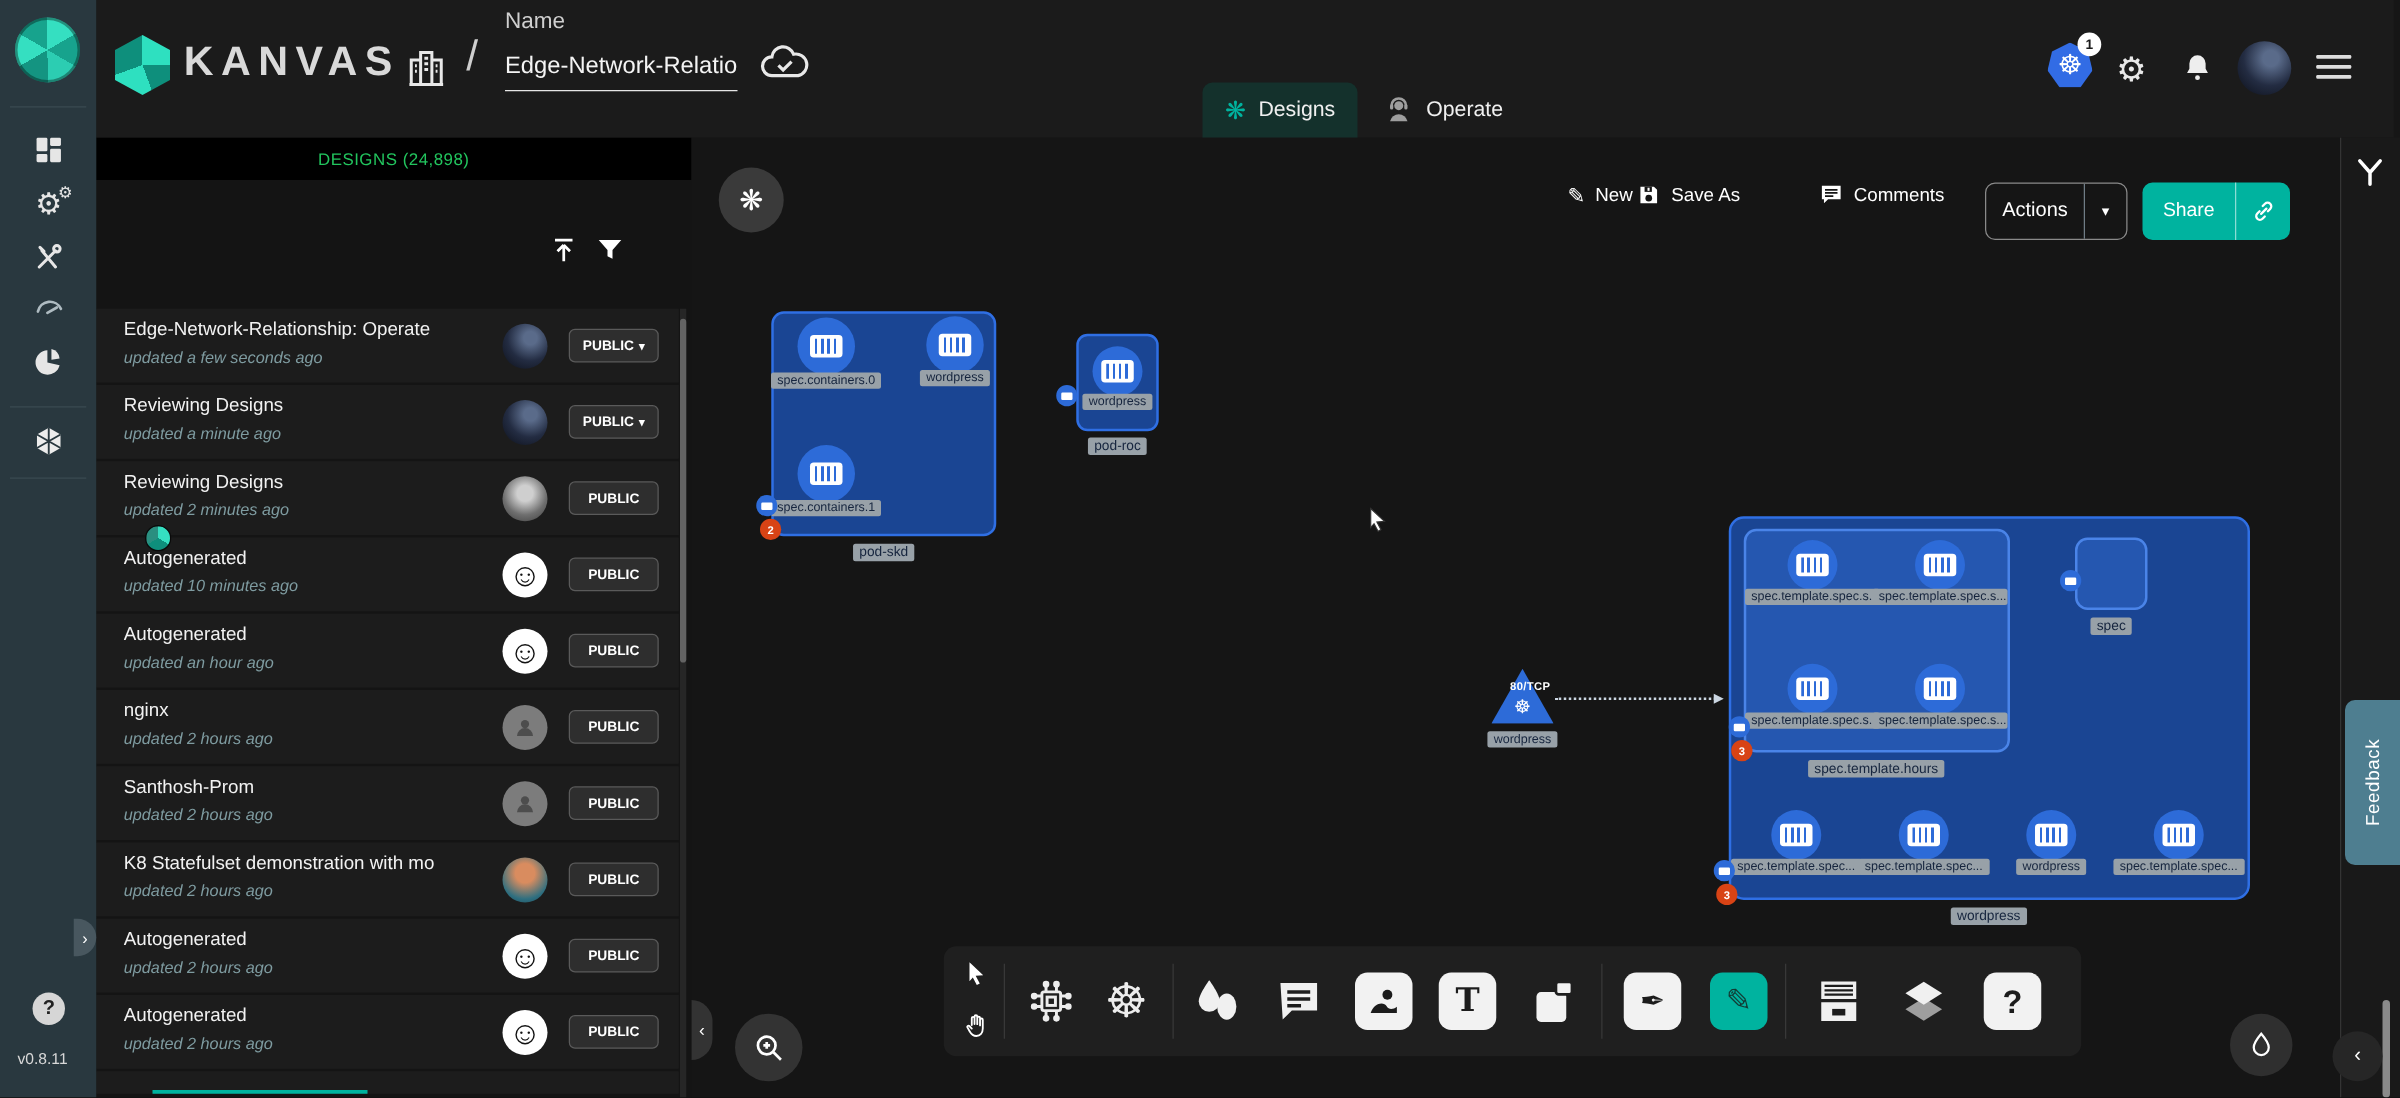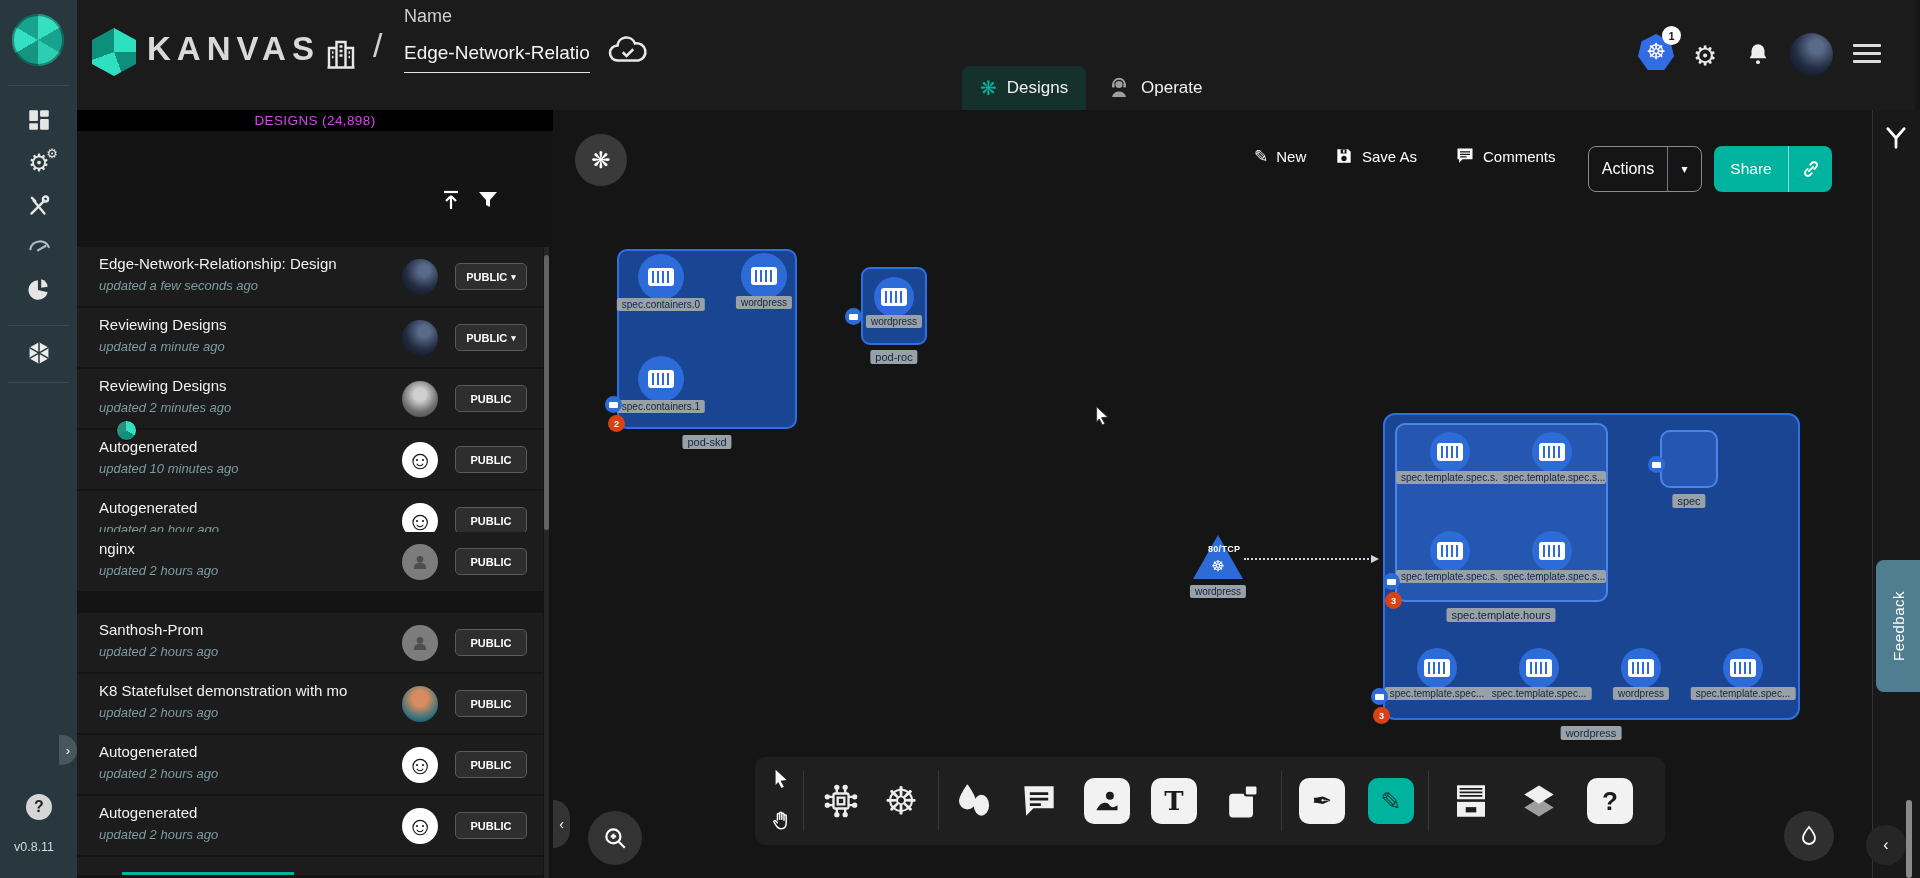--- a/index.html
+++ b/index.html
@@ -40,21 +40,21 @@
   .ctx-badge{position:absolute;left:1585px;top:26px;width:19px;height:19px;border-radius:50%;background:#fff;color:#1b1b1b;font-size:11px;font-weight:bold;display:flex;align-items:center;justify-content:center}
   .gear{left:1616px;top:40px;font-size:27px;cursor:pointer}
   .bell{left:1668px;top:40px;cursor:pointer}
   .hdr-avatar{position:absolute;left:1713px;top:33px;width:43px;height:43px;border-radius:50%;cursor:pointer;
     background:radial-gradient(circle at 62% 32%,#5a6b8a 0 16%,#232c42 55%,#0b0e17)}
   .burger{position:absolute;left:1776px;top:44px;width:28px;cursor:pointer}
   .burger div{height:3px;background:#ddd;margin-bottom:5px;border-radius:1px}
 
   
   .panel{position:absolute;left:77px;top:110px;width:476px;height:768px;background:#141414;z-index:10}
-  .panel-title{position:absolute;left:0;top:0;width:100%;height:21px;background:#000;color:#d946ef;font-size:13.5px;letter-spacing:.4px;display:flex;align-items:center;justify-content:center}
+  .panel-title{position:absolute;left:0;top:0;width:100%;height:34px;background:#000;color:#22c55e;font-size:13.5px;letter-spacing:.4px;display:flex;align-items:center;justify-content:center}
   .search-wrap{position:absolute;left:17px;top:71px;width:319px;height:40px;background:#1d1d1d;border:1px solid #3c3c3c;border-radius:7px;display:flex;align-items:center;padding:0 12px}
   .search-input{flex:1;background:transparent;border:0;outline:0;color:#eee;font-size:15px;font-family:"Liberation Sans",sans-serif}
   .search-input::placeholder{color:#8e8e8e}
   .pnl-ic{position:absolute;color:#fff;cursor:pointer}
   .row{position:absolute;left:0;width:466px;height:59px;background:#1c1c1c;cursor:pointer}
   .rtitle{position:absolute;left:22px;top:8px;width:295px;font-size:15px;color:#f2f2f2;white-space:nowrap;overflow:hidden}
   .rsub{position:absolute;left:22px;top:31px;font-size:13px;font-style:italic;color:#7e9ba0}
   .avatar{position:absolute;left:325px;top:12px;width:36px;height:36px;border-radius:50%}
   .av-dark{background:radial-gradient(circle at 62% 32%,#5a6b8a 0 16%,#232c42 55%,#0b0e17)}
   .av-gray{background:radial-gradient(circle at 50% 38%,#cfcfcf 0 22%,#6f6f6f 60%,#3a3a3a)}
@@ -231,21 +231,21 @@
 
     <svg class="pnl-ic" style="left:362px;top:76px;width:24px;height:28px" viewBox="0 0 24 24" fill="none" stroke="#fff" stroke-width="2.2">
         <path d="M5 4h14"></path>
         <path d="M12 21V8M12 8l-5 5M12 8l5 5"></path>
       </svg>
     <svg class="pnl-ic" style="left:399px;top:78px;width:24px;height:24px" viewBox="0 0 24 24" fill="#fff">
         <path d="M3 4h18l-7 8v7l-4-2v-5z"></path>
       </svg>
 
     <div class="row" style="top:137px">
-      <div class="rtitle">Edge-Network-Relationship: Design</div>
+      <div class="rtitle">Edge-Network-Relationship: Operate</div>
       <div class="rsub">updated a few seconds ago</div>
       <div class="avatar av-dark"></div>
       <div class="pbadge">
           <span>PUBLIC</span>
           <span class="caret">▾</span>
         </div>
     </div>
     <div class="row" style="top:198px">
       <div class="rtitle">Reviewing Designs</div>
       <div class="rsub">updated a minute ago</div>
@@ -272,21 +272,21 @@
         </div>
     </div>
     <div class="row" style="top:381px">
       <div class="rtitle">Autogenerated</div>
       <div class="rsub">updated an hour ago</div>
       <div class="avatar av-smiley"></div>
       <div class="pbadge">
           <span>PUBLIC</span>
         </div>
     </div>
-    <div class="row" style="top:422px">
+    <div class="row" style="top:442px">
       <div class="rtitle">nginx</div>
       <div class="rsub">updated 2 hours ago</div>
       <div class="avatar av-person">
           <svg width="22" height="22" viewBox="0 0 24 24" fill="#4d4d4d">
             <circle cx="12" cy="9" r="3.6"></circle>
             <path d="M5 19.5a7 7 0 0114 0z"></path>
           </svg>
         </div>
       <div class="pbadge">
           <span>PUBLIC</span>
@@ -341,21 +341,21 @@
 
   <main class="canvas">
     <div class="mesh-btn">
         <span>❋</span>
       </div>
 
     <div class="ct-item" style="left:701px;top:36px">
       <span class="pencil">✎</span>
       <span>New</span>
     </div>
-    <div class="ct-item" style="left:781px;top:36px">
+    <div class="ct-item" style="left:756px;top:36px">
       <svg width="20" height="20" viewBox="0 0 24 24" fill="#fff">
           <path d="M4 4h13l3 3v13H4z"></path>
           <rect x="8" y="4" width="7" height="5" fill="#151515"></rect>
           <rect x="10.8" y="5" width="2" height="3" fill="#fff"></rect>
           <circle cx="12" cy="15" r="3.2" fill="#151515"></circle>
         </svg>
       <span>Save As</span>
     </div>
     <div class="ct-item" style="left:902px;top:36px">
       <svg width="20" height="20" viewBox="0 0 24 24" fill="#fff">

